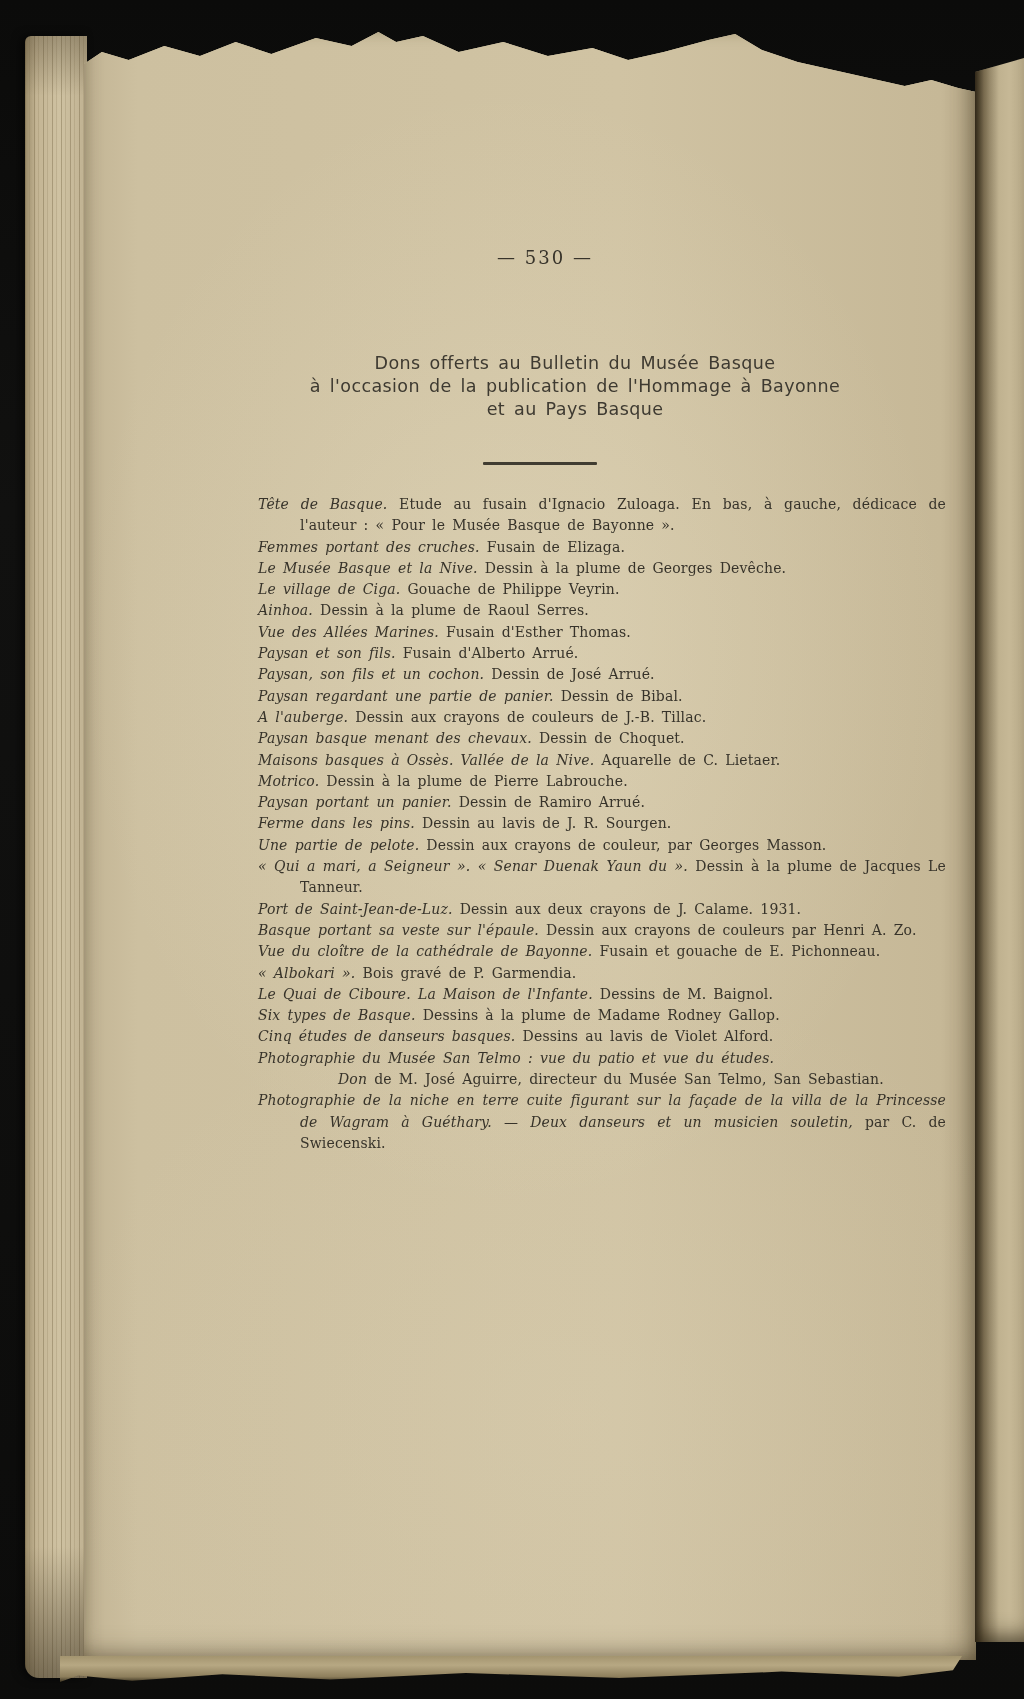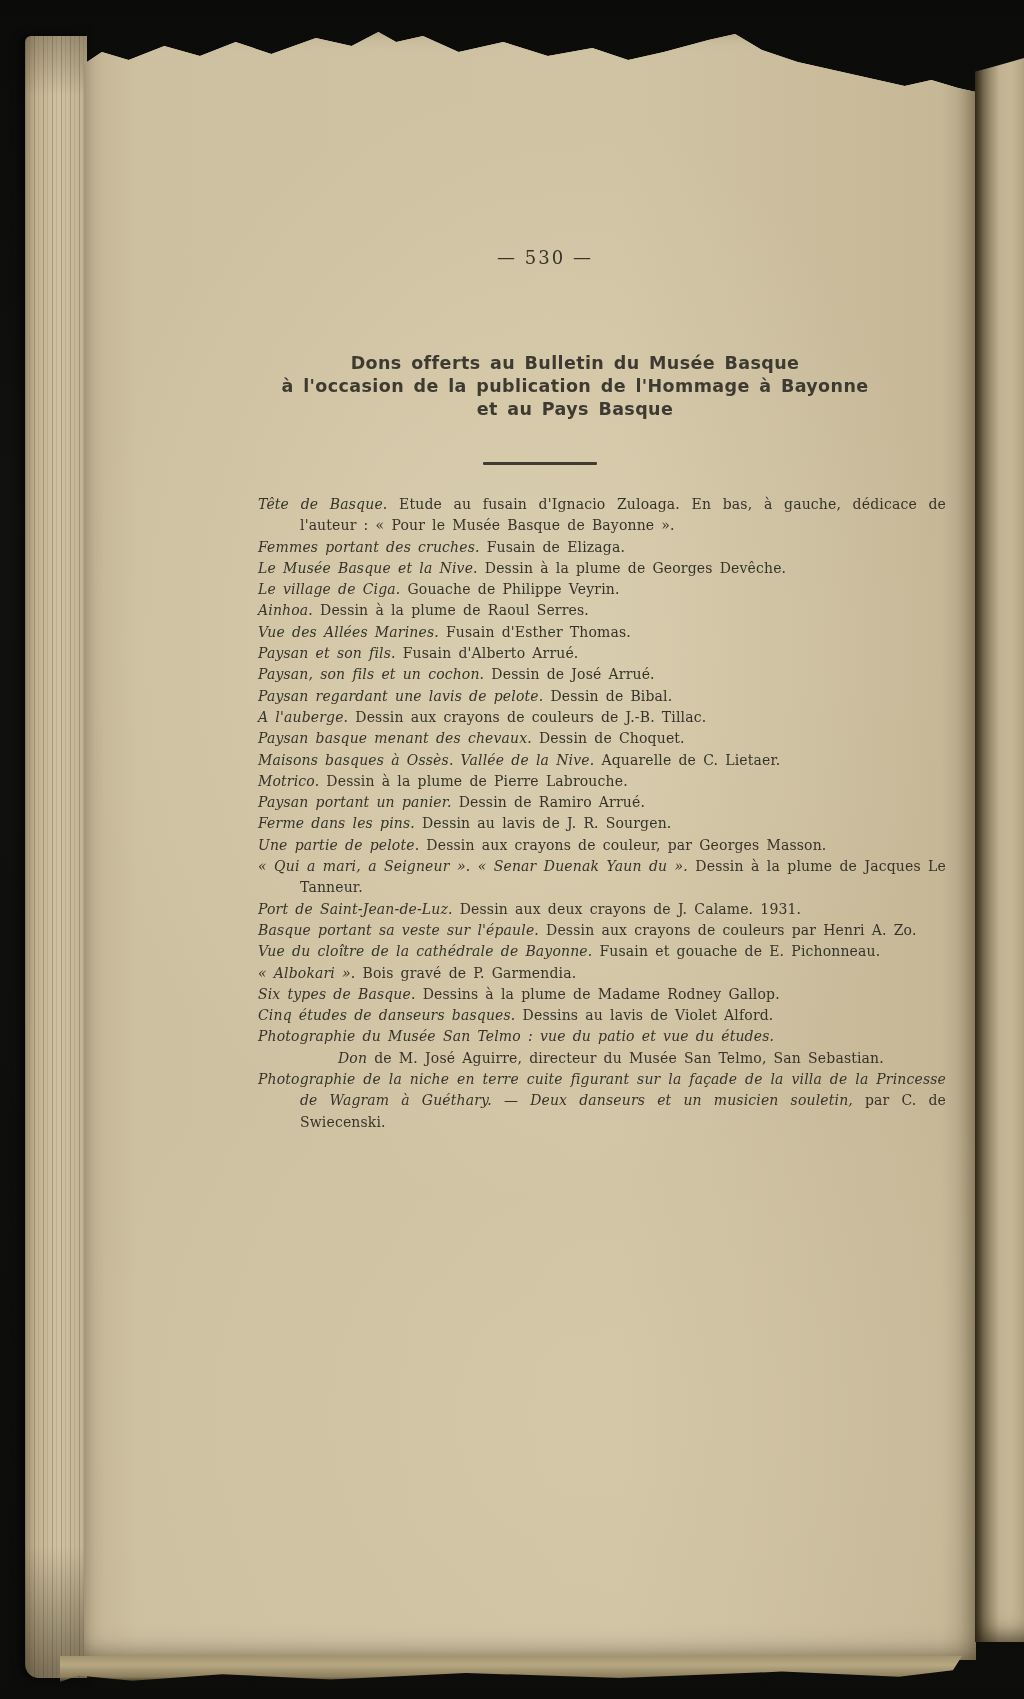--- a/index.html
+++ b/index.html
@@ -62,21 +62,21 @@
   
   .print{color:var(--ink,#37332a);}
   .page-num{
     position:absolute;left:400px;top:247px;width:290px;
     text-align:center;font-size:18px;letter-spacing:2px;color:var(--ink,#37332a);
   }
   .title-block{
     position:absolute;left:230px;top:352px;width:690px;
     text-align:center;
     font-family:"DejaVu Sans","Liberation Sans",sans-serif;
-    font-weight:700;font-size:17.5px;line-height:23px;
+    font-weight:400;font-size:17.5px;line-height:23px;
     color:#3e3a31;letter-spacing:.4px;word-spacing:3px;
   }
   .rule{
     position:absolute;left:483px;top:462px;width:114px;height:3px;
     background:#403c31;border-radius:1px;
   }
   .list{
     position:absolute;left:258px;top:494px;width:688px;
     font-size:14px;line-height:21.3px;color:var(--ink,#37332a);
     letter-spacing:.15px;word-spacing:2.5px;
@@ -111,32 +111,33 @@
 
   <div class="print list">
       <div class="item"><i>Tête de Basque.</i><span> Etude au fusain d'Ignacio Zuloaga. En bas, à gauche, dédicace de l'auteur : « Pour le Musée Basque de Bayonne ».</span></div>
       <div class="item"><i>Femmes portant des cruches.</i><span> Fusain de Elizaga.</span></div>
       <div class="item"><i>Le Musée Basque et la Nive.</i><span> Dessin à la plume de Georges Devêche.</span></div>
       <div class="item"><i>Le village de Ciga.</i><span> Gouache de Philippe Veyrin.</span></div>
       <div class="item"><i>Ainhoa.</i><span> Dessin à la plume de Raoul Serres.</span></div>
       <div class="item"><i>Vue des Allées Marines.</i><span> Fusain d'Esther Thomas.</span></div>
       <div class="item"><i>Paysan et son fils.</i><span> Fusain d'Alberto Arrué.</span></div>
       <div class="item"><i>Paysan, son fils et un cochon.</i><span> Dessin de José Arrué.</span></div>
-      <div class="item"><i>Paysan regardant une lavis de pelote.</i><span> Dessin de Bibal.</span></div>
+      <div class="item"><i>Paysan regardant une partie de panier.</i><span> Dessin de Bibal.</span></div>
       <div class="item"><i>A l'auberge.</i><span> Dessin aux crayons de couleurs de J.-B. Tillac.</span></div>
       <div class="item"><i>Paysan basque menant des chevaux.</i><span> Dessin de Choquet.</span></div>
       <div class="item"><i>Maisons basques à Ossès. Vallée de la Nive.</i><span> Aquarelle de C. Lietaer.</span></div>
       <div class="item"><i>Motrico.</i><span> Dessin à la plume de Pierre Labrouche.</span></div>
       <div class="item"><i>Paysan portant un panier.</i><span> Dessin de Ramiro Arrué.</span></div>
       <div class="item"><i>Ferme dans les pins.</i><span> Dessin au lavis de J. R. Sourgen.</span></div>
       <div class="item"><i>Une partie de pelote.</i><span> Dessin aux crayons de couleur, par Georges Masson.</span></div>
       <div class="item"><i>« Qui a mari, a Seigneur ». « Senar Duenak Yaun du ».</i><span> Dessin à la plume de Jacques Le Tanneur.</span></div>
       <div class="item"><i>Port de Saint-Jean-de-Luz.</i><span> Dessin aux deux crayons de J. Calame. 1931.</span></div>
       <div class="item"><i>Basque portant sa veste sur l'épaule.</i><span> Dessin aux crayons de couleurs par Henri A. Zo.</span></div>
       <div class="item"><i>Vue du cloître de la cathédrale de Bayonne.</i><span> Fusain et gouache de E. Pichonneau.</span></div>
       <div class="item"><i>« Albokari ».</i><span> Bois gravé de P. Garmendia.</span></div>
+      <div class="item"><i>Le Quai de Ciboure. La Maison de l'Infante.</i><span> Dessins de M. Baignol.</span></div>
       <div class="item"><i>Six types de Basque.</i><span> Dessins à la plume de Madame Rodney Gallop.</span></div>
       <div class="item"><i>Cinq études de danseurs basques.</i><span> Dessins au lavis de Violet Alford.</span></div>
       <div class="item"><i>Photographie du Musée San Telmo : vue du patio et vue du études.</i></div>
       <div class="item don"><i>Don</i><span> de M. José Aguirre, directeur du Musée San Telmo, San Sebastian.</span></div>
       <div class="item"><i>Photographie de la niche en terre cuite figurant sur la façade de la villa de la Princesse de Wagram à Guéthary. — Deux danseurs et un musicien souletin,</i><span> par C. de Swiecenski.</span></div>
     </div>
 </div>
 
 </body></html>

